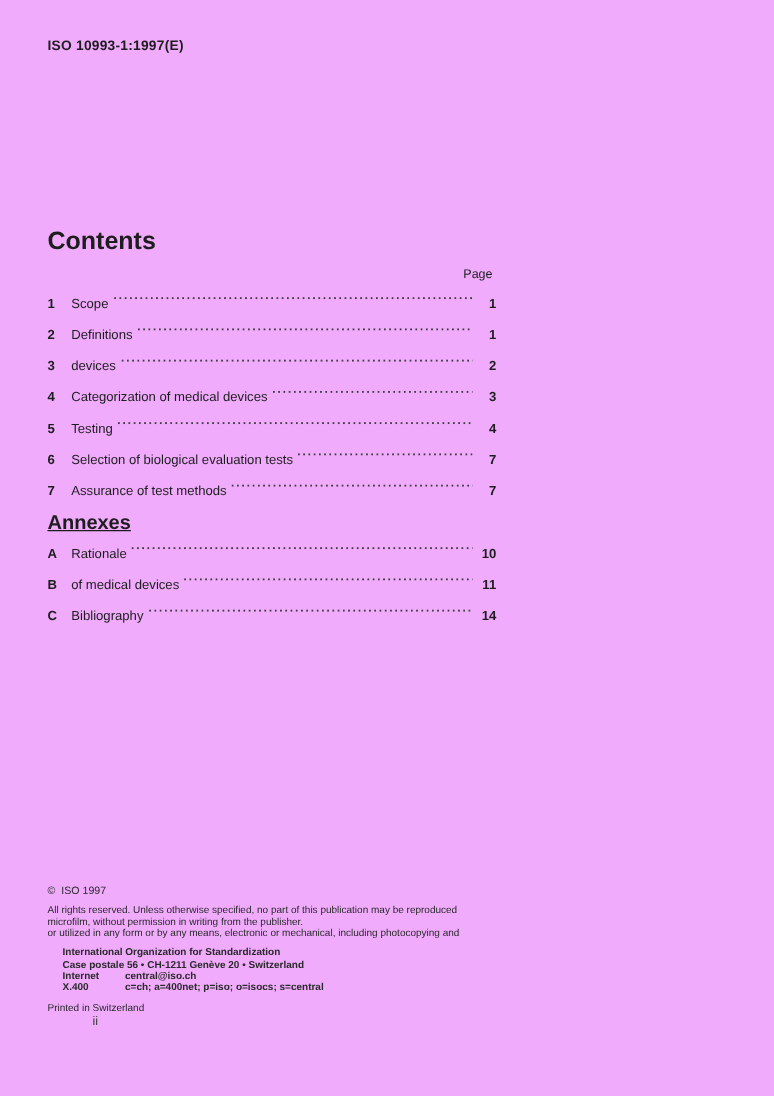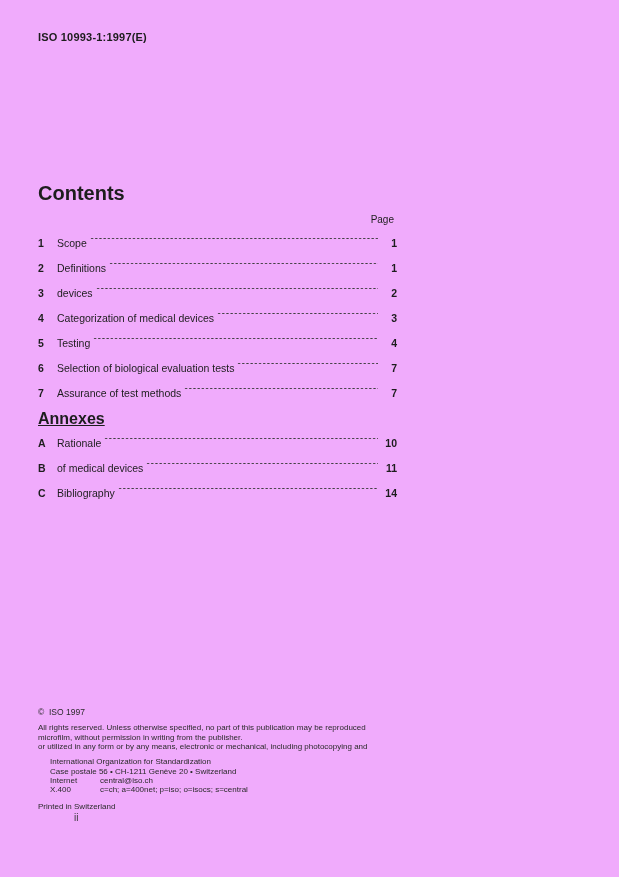--- a/index.html
+++ b/index.html
@@ -41,21 +41,21 @@
   }
   .toc-page { flex: none; min-width: 16px; text-align: right; font-weight: bold; }
   .annexes-heading { font-size: 16px; font-weight: bold; line-height: 13px; margin: 1px 0 12px 0; text-decoration: underline; }
 
   .footer-block {
     position: absolute; left: 38px; top: 708px; width: 362px;
     font-size: 8px; line-height: 9.3px; color: #2a2a2a;
   }
   .copyright { font-size: 8.5px; margin-bottom: 6px; }
   .rights { margin-bottom: 6px; }
-  .address { margin-left: 12px; line-height: 9.4px; margin-bottom: 7px; }
+  .address { margin-left: 12px; line-height: 9.4px; margin-bottom: 7px; font-weight: bold; }
   .contact-row { display: flex; }
   .contact-label { width: 50px; flex: none; }
   .printed { }
 
   .page-roman {
     position: absolute; left: 38px; top: 812px;
     font-size: 10px; color: #3a3a3a; margin-left: 36px;
   }
 </style>
 </head>

